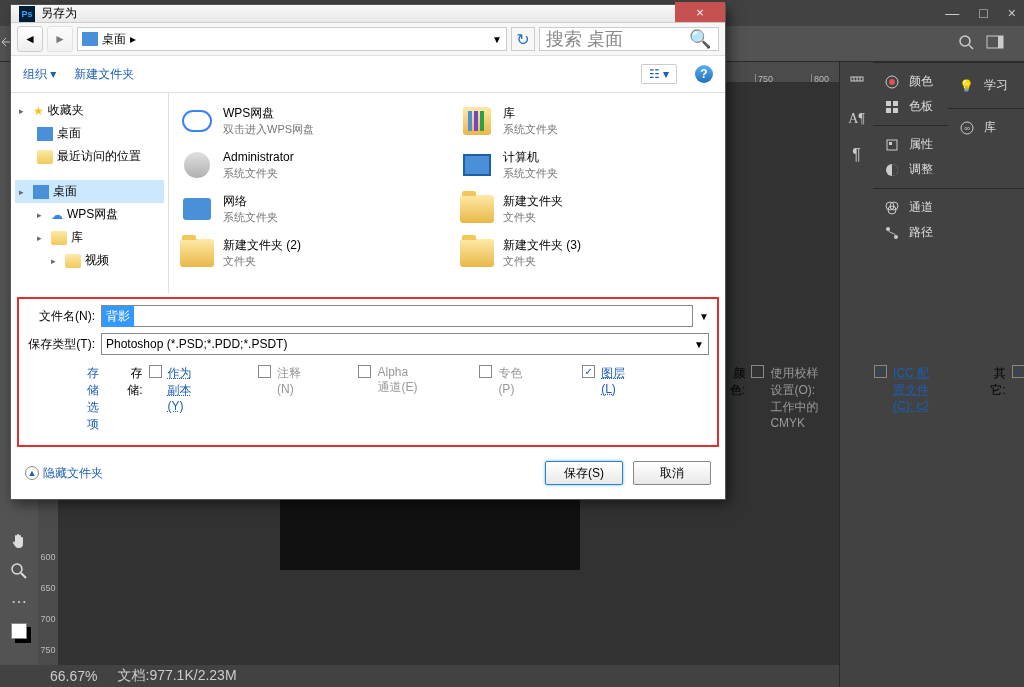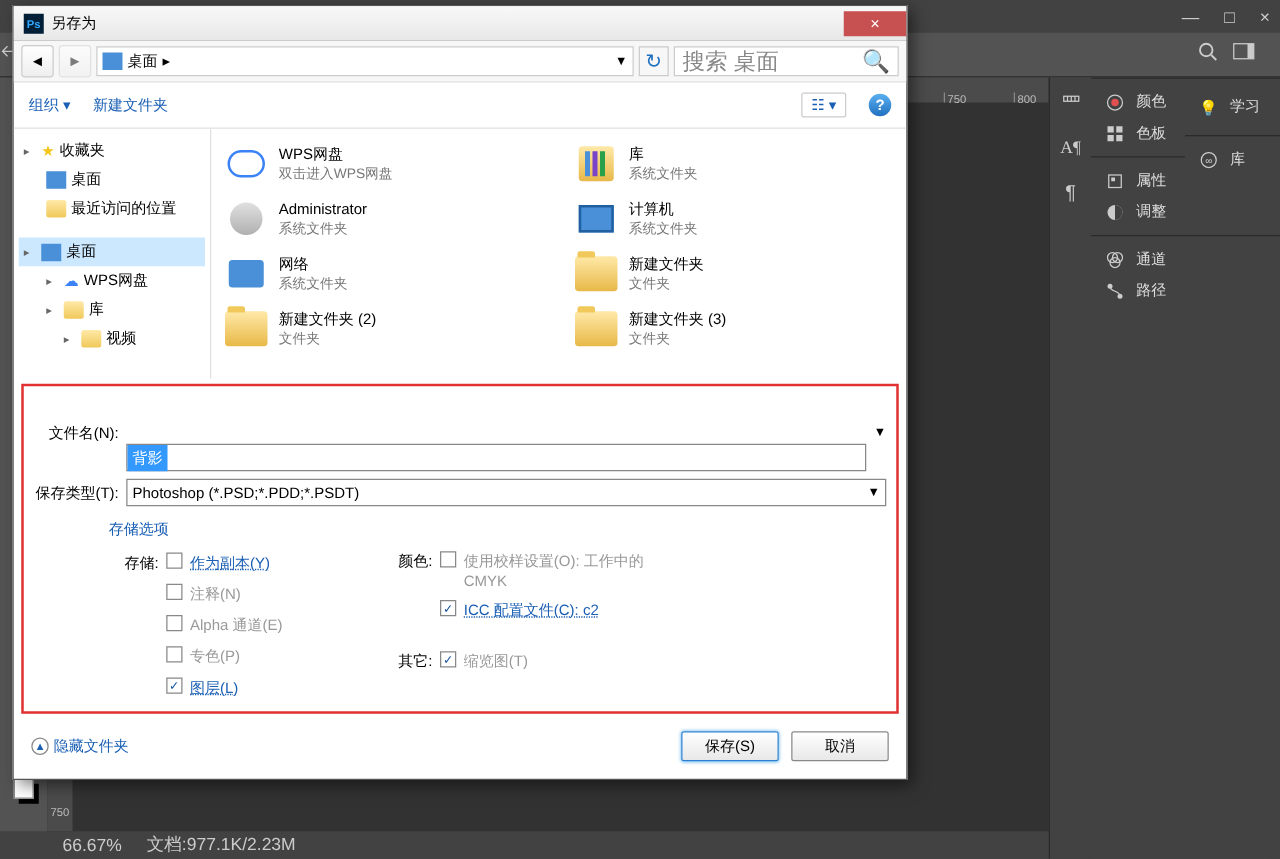--- a/index.html
+++ b/index.html
@@ -21,21 +21,21 @@
 .ps-panel-item { display: flex; align-items: center; gap: 8px; padding: 4px 6px; color: #ddd; font-size: 12px; cursor: pointer; }
 .ps-panel-item .ic { width: 18px; height: 14px; display:flex; align-items:center; justify-content:center; }
 .ps-lefttools { position: absolute; left: 0; top: 62px; bottom: 20px; width: 38px; background: #535353; display: flex; flex-direction: column; align-items: center; gap: 6px; padding-top: 6px; }
 .ps-lefttools .tool { width: 30px; height: 24px; display:flex; align-items:center; justify-content:center; }
 .ps-canvas { position:absolute; left:280px; top:150px; width:300px; height:420px; background:#111; }
 .ps-statusbar { position: absolute; bottom: 0; left: 0; right: 185px; height: 22px; background: #424242; color: #ccc; font-size: 14px; display: flex; align-items: center; padding-left: 50px; gap: 20px; }
 .ps-ruler-v { position:absolute; left:38px; top:82px; bottom:22px; width:20px; background:#4b4b4b; color:#bbb; font-size:9px; display:flex; flex-direction:column; justify-content:flex-end; align-items:center; gap:21px; padding-bottom:10px;}
 
 
 .dialog { position: absolute; left: 10px; top: 4px; width: 716px; background: #fff; border: 1px solid #555; box-shadow: 4px 4px 12px rgba(0,0,0,0.5); }
-.dlg-title { height: 28px; background: linear-gradient(#f8f8f8,#e8e8e8); display: flex; align-items: center; padding: 0 0 0 8px; border-bottom: 1px solid #ccc; }
+.dlg-title { height: 18px; background: linear-gradient(#f8f8f8,#e8e8e8); display: flex; align-items: flex-end; padding: 0 0 0 8px; border-bottom: 1px solid #ccc; }
 .dlg-title .ps-icon { width: 16px; height: 16px; background: #001e36; color:#31a8ff; font-size:9px; font-weight:bold; display:flex; align-items:center; justify-content:center; margin-right:6px; }
 .dlg-title .title-text { font-size: 12px; flex: 1; }
 .dlg-title .win-btns { display: flex; }
 .dlg-title .win-btn { width: 46px; height: 20px; display:flex; align-items:center; justify-content:center; font-size:13px; }
 .dlg-title .close { background: #c75050; color: #fff; width: 50px; }
 .dlg-nav { height: 32px; display: flex; align-items: center; padding: 3px 6px; gap: 4px; background:#f7f7f7; }
 .nav-btn { width: 26px; height: 26px; border: 1px solid #ccc; border-radius: 3px; background: linear-gradient(#fff,#eee); display:flex; align-items:center; justify-content:center; font-size:12px; }
 .nav-path { flex: 1; height: 24px; border: 1px solid #ccc; background: #fff; display: flex; align-items: center; padding: 0 4px; font-size: 12px; gap:4px; }
 .nav-path .desk-ic { width:16px; height:14px; background:#4a90d9; }
 .nav-refresh { width: 24px; height: 24px; border:1px solid #ccc; display:flex; align-items:center; justify-content:center; }
@@ -70,21 +70,21 @@
 .file-text { display: flex; flex-direction: column; font-size: 12px; line-height: 1.35; }
 .file-text .fname { color: #000; }
 .file-text .ftype { color: #777; font-size: 11px; }
 .dlg-form { border: 2px solid #e03030; margin: 4px 6px; padding: 6px 8px 10px; }
 .form-row { display: flex; align-items: center; font-size: 12px; margin-bottom: 6px; gap: 6px; }
 .form-label { width: 68px; text-align: right; }
 .form-input { flex: 1; height: 22px; border: 1px solid #888; padding: 0 4px; font-size: 12px; }
 .form-select { flex: 1; height: 22px; border: 1px solid #888; padding: 0 4px; font-size: 12px; display:flex; align-items:center; }
 .form-select .caret { margin-left:auto; font-size:10px; }
 .save-opts { display: flex; padding: 4px 0 0 60px; font-size: 12px; gap: 80px; }
-.opt-col { display: flex; flex-direction: column; gap: 8px; }
+.opt-col { display: flex; gap: 22px; }
 .opt-header { color: #1a5fb4; padding-bottom:2px; }
 .opt-row { display: flex; gap: 6px; align-items: flex-start; }
 .opt-lbl { width: 40px; text-align: right; }
 .chk { width: 13px; height: 13px; border: 1px solid #888; display: inline-flex; align-items:center; justify-content:center; font-size:10px; color:#1050a0; flex-shrink:0; }
 .link-text { color: #1a5fb4; text-decoration: underline dotted; }
 .dlg-footer { display: flex; align-items: center; padding: 10px 14px 14px; gap: 10px; }
 .hide-folders { font-size: 12px; color: #1a5fb4; display:flex; align-items:center; gap:4px; }
 .dlg-footer .spacer { flex: 1; }
 .dlg-btn { min-width: 78px; height: 24px; border: 1px solid #888; background: linear-gradient(#fff,#e8e8e8); font-size: 12px; border-radius: 2px; }
 .dlg-btn.primary { border: 1px solid #2a80d0; box-shadow: 0 0 3px #5bb0f0; }
@@ -388,21 +388,21 @@
           <div class="file-text">
             <span class="fname">新建文件夹 (3)</span>
             <span class="ftype">文件夹</span>
           </div>
         </div>
       </div>
   </div>
   <div class="dlg-form">
     <div class="form-row">
       <span class="form-label">文件名(N):</span>
-      <div class="form-input" style="padding:0;display:flex;align-items:center;margin-top:40px;">
+      <div class="form-input" style="padding:0;display:flex;align-items:center;">
           <span class="sel" style="background:#3399ff;color:#fff;padding:2px 4px;">背影</span>
         </div>
       <span style="font-size:10px;">▼</span>
     </div>
     <div class="form-row">
       <span class="form-label">保存类型(T):</span>
       <div class="form-select">
           <span>Photoshop (*.PSD;*.PDD;*.PSDT)</span>
           <span class="caret">▼</span>
         </div>

